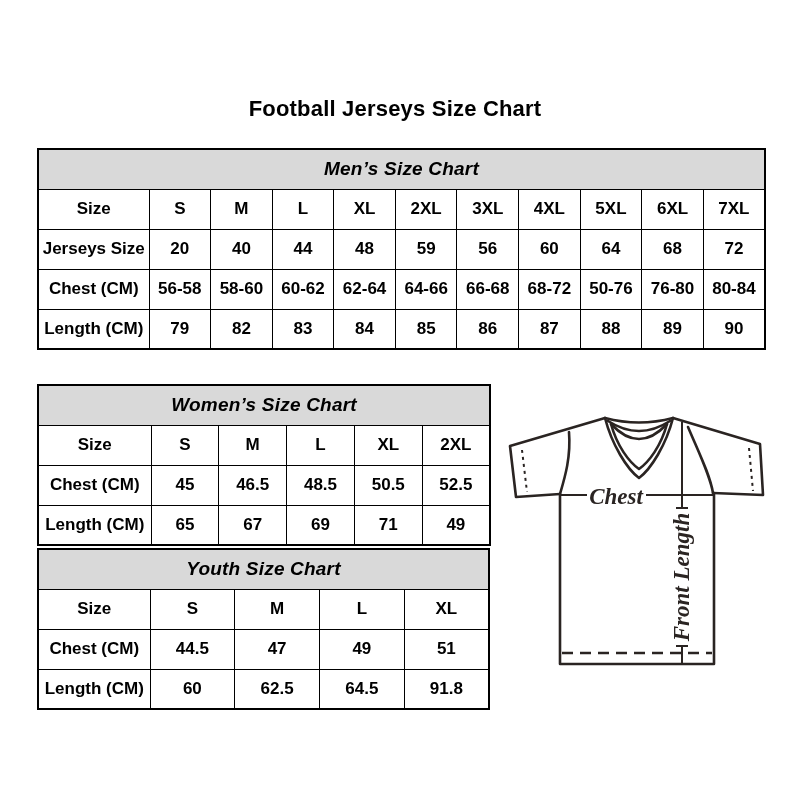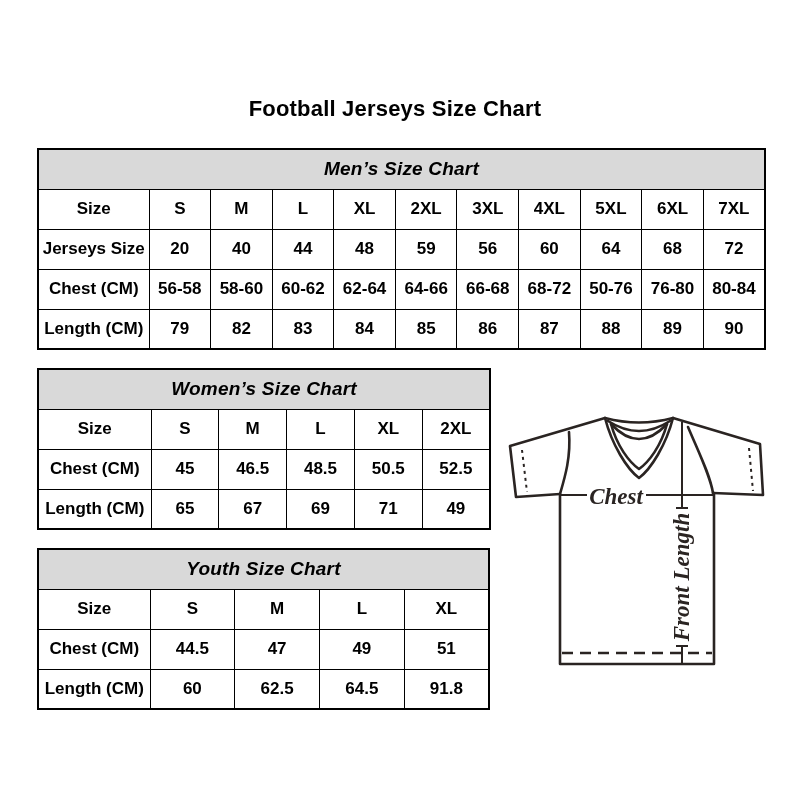--- a/index.html
+++ b/index.html
@@ -44,21 +44,21 @@
     white-space: nowrap;
   }
   table.size-table tr { height: 40px; }
   table.size-table th.section-header {
     background: #d9d9d9;
     font-size: 19px;
     letter-spacing: 0.2px;
     font-style: italic;
   }
   #mens-table   { left: 37px; top: 148px; width: 729px; }
-  #womens-table { left: 37px; top: 368px; width: 454px; }
+  #womens-table { left: 37px; top: 384px; width: 454px; }
   #youth-table  { left: 37px; top: 548px; width: 453px; border-radius: 23px; }
   #mens-table   col:first-child { width: 111px; }
   #womens-table col:first-child { width: 113px; }
   #youth-table  col:first-child { width: 112px; }
   .jersey {
     position: absolute;
     left: 494px;
     top: 408px;
   }
   .jersey-label {

